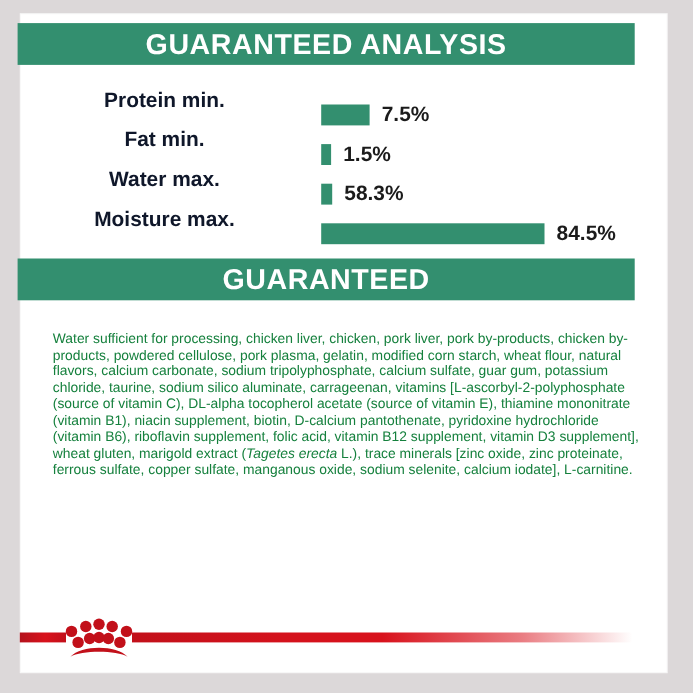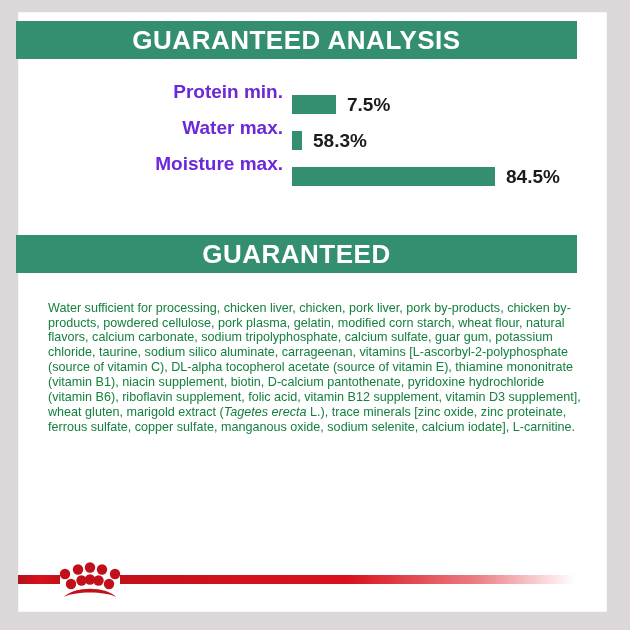--- a/index.html
+++ b/index.html
@@ -61,26 +61,26 @@
     top: 73px;
     width: 561px;
   }
   .analysis-row {
     display: flex;
     align-items: center;
     height: 36px;
   }
   .an-label {
     width: 276px;
-    text-align: right;
+    text-align: center;
     padding-right: 9px;
     box-sizing: border-box;
     font-size: 19px;
     font-weight: 700;
-    color: #6d28d9;
+    color: #0f172a;
     white-space: nowrap;
     line-height: 1;
   }
   .an-bar-wrap {
     display: flex;
     align-items: center;
     margin-top: 27px;
   }
   .an-bar {
     height: 19px;
@@ -164,20 +164,27 @@
   <div class="section-band band-guaranteed">
     <span class="band-title">GUARANTEED ANALYSIS</span>
   </div>
 
   <div class="analysis" id="analysis-list">
       <div class="analysis-row">
         <div class="an-label">Protein min.</div>
         <div class="an-bar-wrap">
           <div class="an-bar" style="width: 44px; background: rgb(51, 143, 111);"></div>
           <div class="an-value">7.5%</div>
+        </div>
+      </div>
+      <div class="analysis-row">
+        <div class="an-label">Fat min.</div>
+        <div class="an-bar-wrap">
+          <div class="an-bar" style="width: 9px; background: rgb(51, 143, 111);"></div>
+          <div class="an-value">1.5%</div>
         </div>
       </div>
       <div class="analysis-row">
         <div class="an-label">Water max.</div>
         <div class="an-bar-wrap">
           <div class="an-bar" style="width: 10px; background: rgb(51, 143, 111);"></div>
           <div class="an-value">58.3%</div>
         </div>
       </div>
       <div class="analysis-row">

